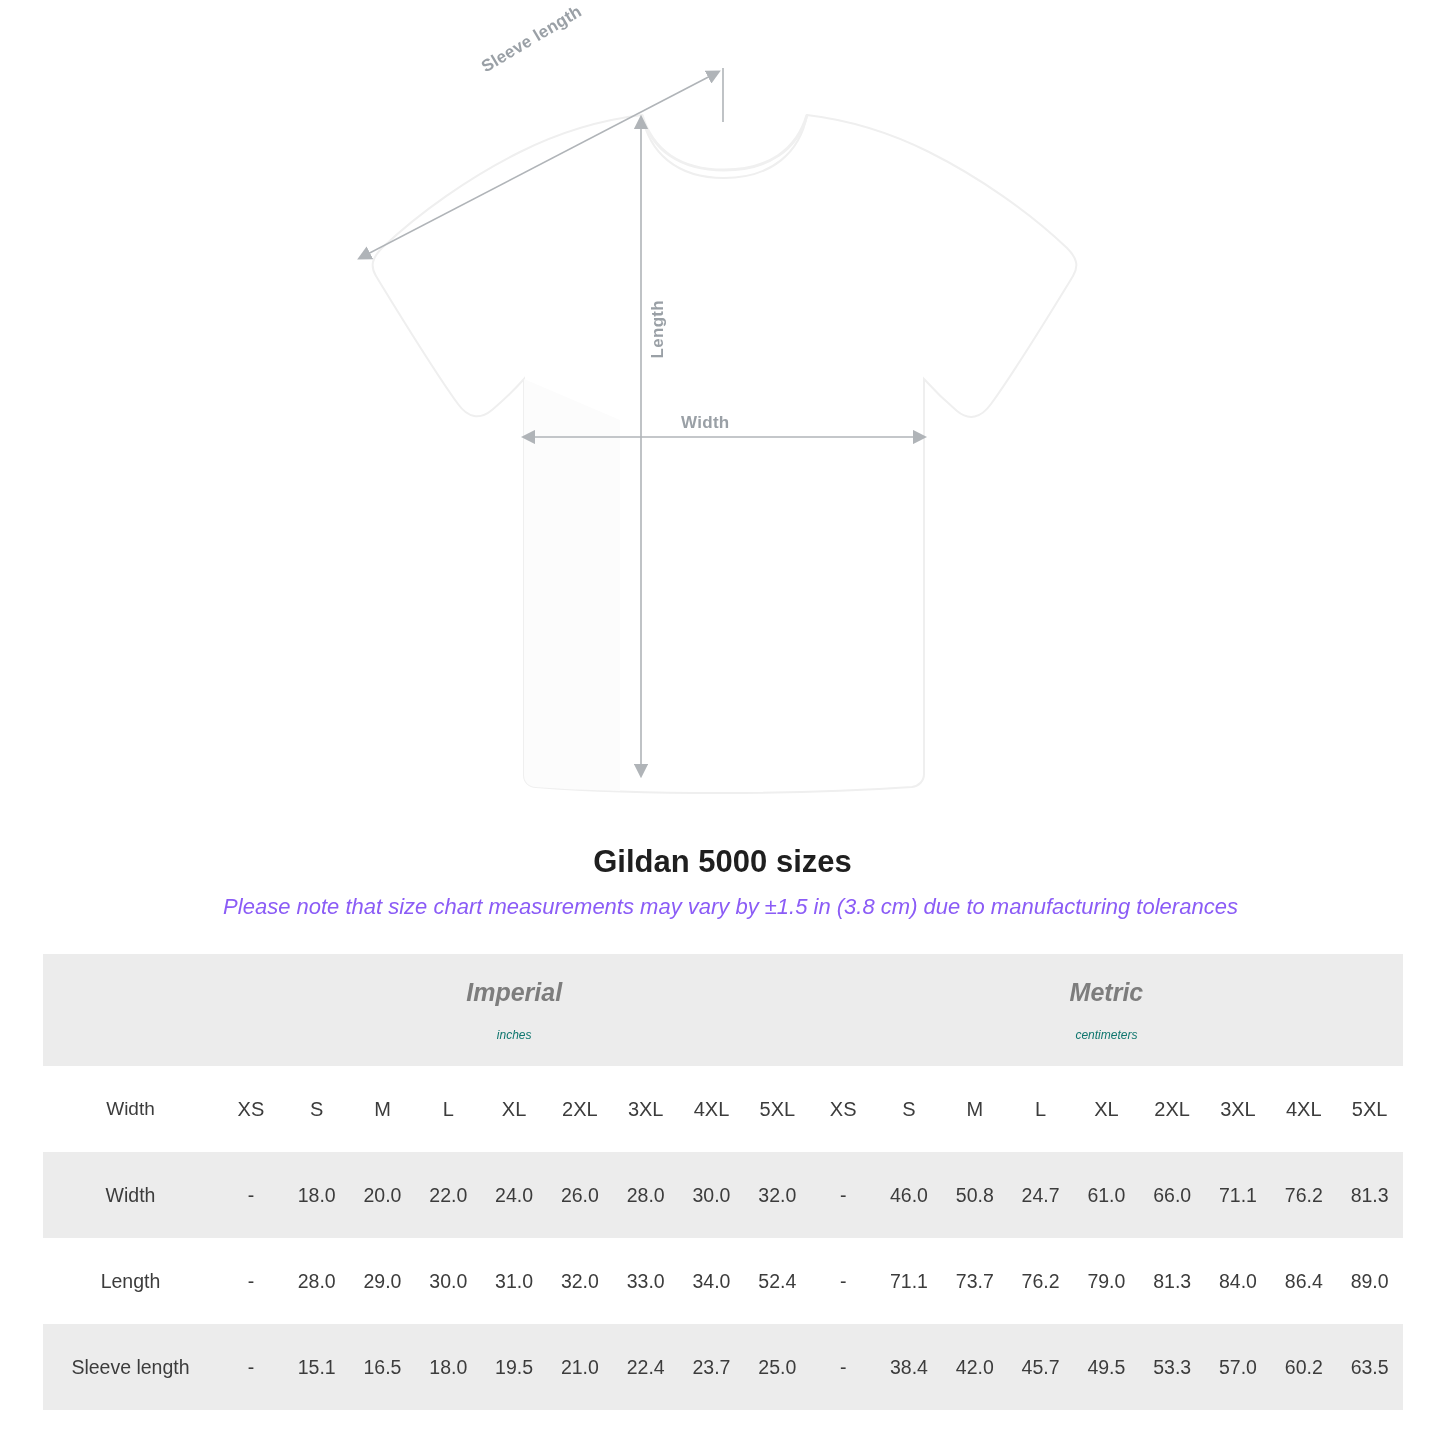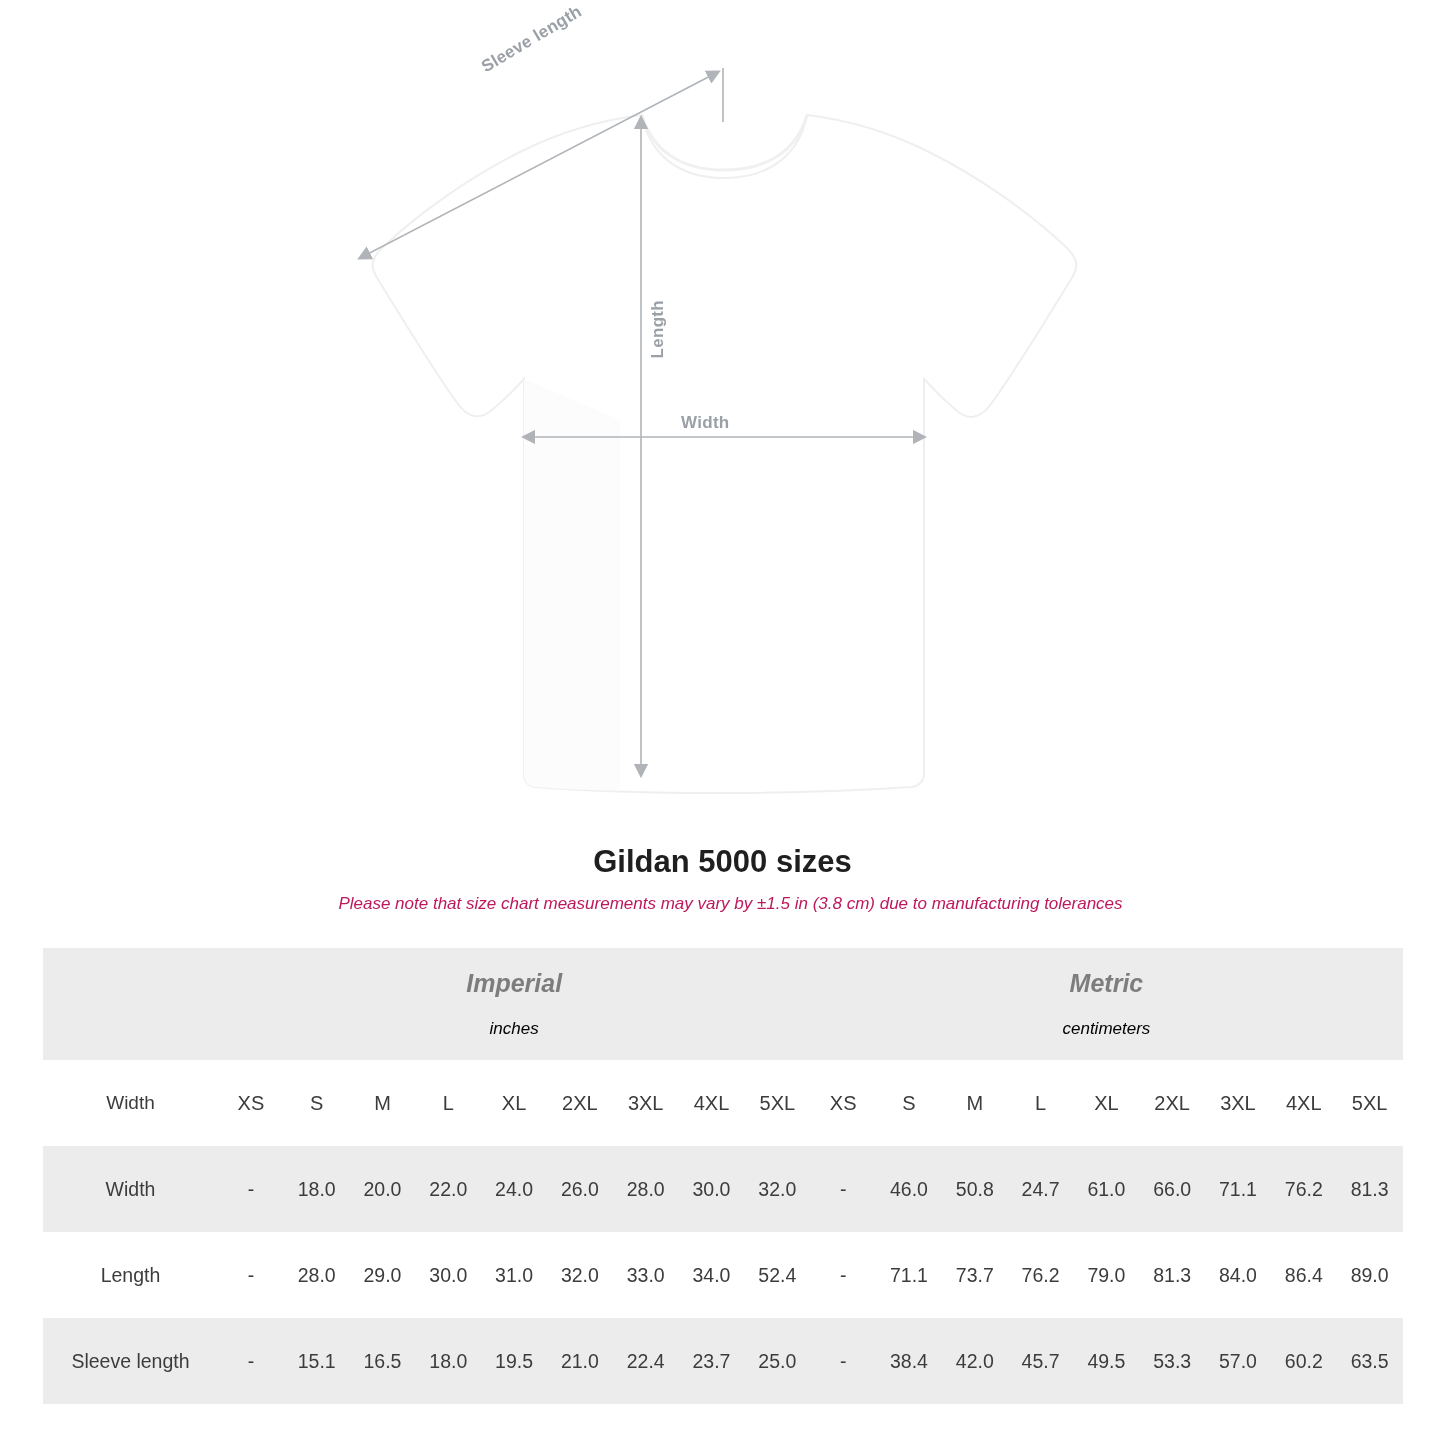--- a/index.html
+++ b/index.html
@@ -62,23 +62,23 @@
     text-align: center;
     margin-top: 14px;
   }
   .chart-title {
     font-size: 31px;
     font-weight: bold;
     color: #1f1f1f;
     margin: 0;
   }
   .chart-note {
-    font-size: 17px;
+    font-size: 22px;
     font-style: italic;
-    color: #be185d;
+    color: #8b5cf6;
     margin-top: 14px;
     margin-left: 16px;
   }
 
   
   .table-wrap {
     margin: 34px 43px 0 43px;
   }
   table.sizes {
     border-collapse: collapse;
@@ -97,23 +97,23 @@
     padding: 0;
   }
   .unit-main {
     font-size: 25px;
     font-style: italic;
     font-weight: bold;
     color: #7d7d7d;
     line-height: 1.15;
   }
   .unit-sub {
-    font-size: 17px;
+    font-size: 12px;
     font-style: italic;
-    color: #000000;
+    color: #0f766e;
     margin-top: 22px;
   }
   .hdr-row td {
     background: #ffffff;
     height: 84px;
     font-size: 20px;
     color: #3c3c3c;
     font-weight: bold;
   }
   .hdr-row td.rowlabel {

